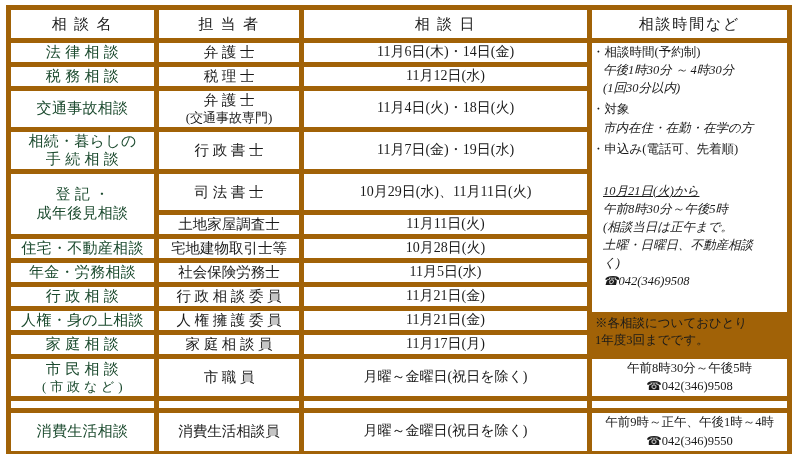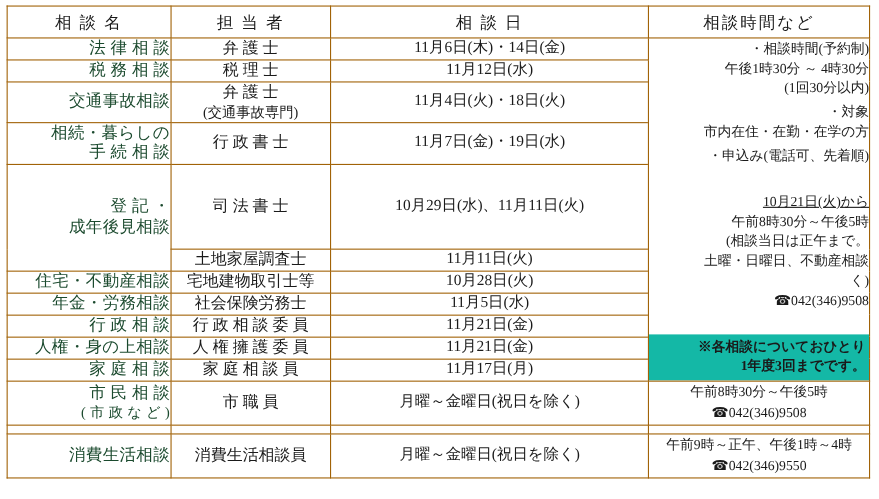--- a/index.html
+++ b/index.html
@@ -20,41 +20,41 @@
     height: 454px;
   }
   table.main {
     border-collapse: collapse;
     table-layout: fixed;
     width: 785px;
     margin: 5px 0 0 6px;
     background: #ffffff;
   }
   table.main td, table.main th {
-    border: 1px solid #a16207;
+    border: 5px solid #a16207;
     padding: 0;
     vertical-align: middle;
     background: #ffffff;
   }
   .col-a { width: 148px; }
   .col-b { width: 145px; }
   .col-c { width: 288px; }
   .col-d { width: 200px; }
 
   thead td {
     background: #ddeedd;
     text-align: center;
     height: 28px;
     font-size: 15px;
     letter-spacing: 0.12em;
   }
   .hdr-txt { display: block; padding: 2px 0; }
 
   .c-name {
-    text-align: right;
+    text-align: center;
     font-size: 15px;
     color: #1b4a2e;
     padding: 3px 4px;
     line-height: 1.25;
     letter-spacing: 0.02em;
   }
   .c-staff {
     text-align: center;
     font-size: 14.5px;
     padding: 3px 4px;
@@ -67,33 +67,33 @@
     padding: 3px 4px;
     line-height: 1.35;
   }
   .sub { font-size: 13px; display: block; }
 
   .c-info {
     font-size: 12.5px;
     padding: 4px 6px;
     line-height: 1.45;
     vertical-align: top;
-    text-align: right;
+    text-align: left;
   }
   .c-info .blk { margin-bottom: 3px; }
-  .c-info .ind { padding-left: 11px; display: block; }
+  .c-info .ind { padding-left: 11px; display: block; font-style: italic; }
   .c-info .und { text-decoration: underline; margin-top: 24px; }
   .c-info .note {
-    background: #14b8a6;
+    background: #a16207;
     display: block;
     margin-top: 21px;
     padding: 3px 3px 4px 3px;
     font-size: 12.5px;
     line-height: 1.4;
-    font-weight: bold;
+    font-weight: normal;
   }
   .c-info-sm {
     font-size: 12.5px;
     padding: 4px 6px;
     line-height: 1.5;
     text-align: center;
     vertical-align: middle;
   }
   .gap-row td {
     border: none;

